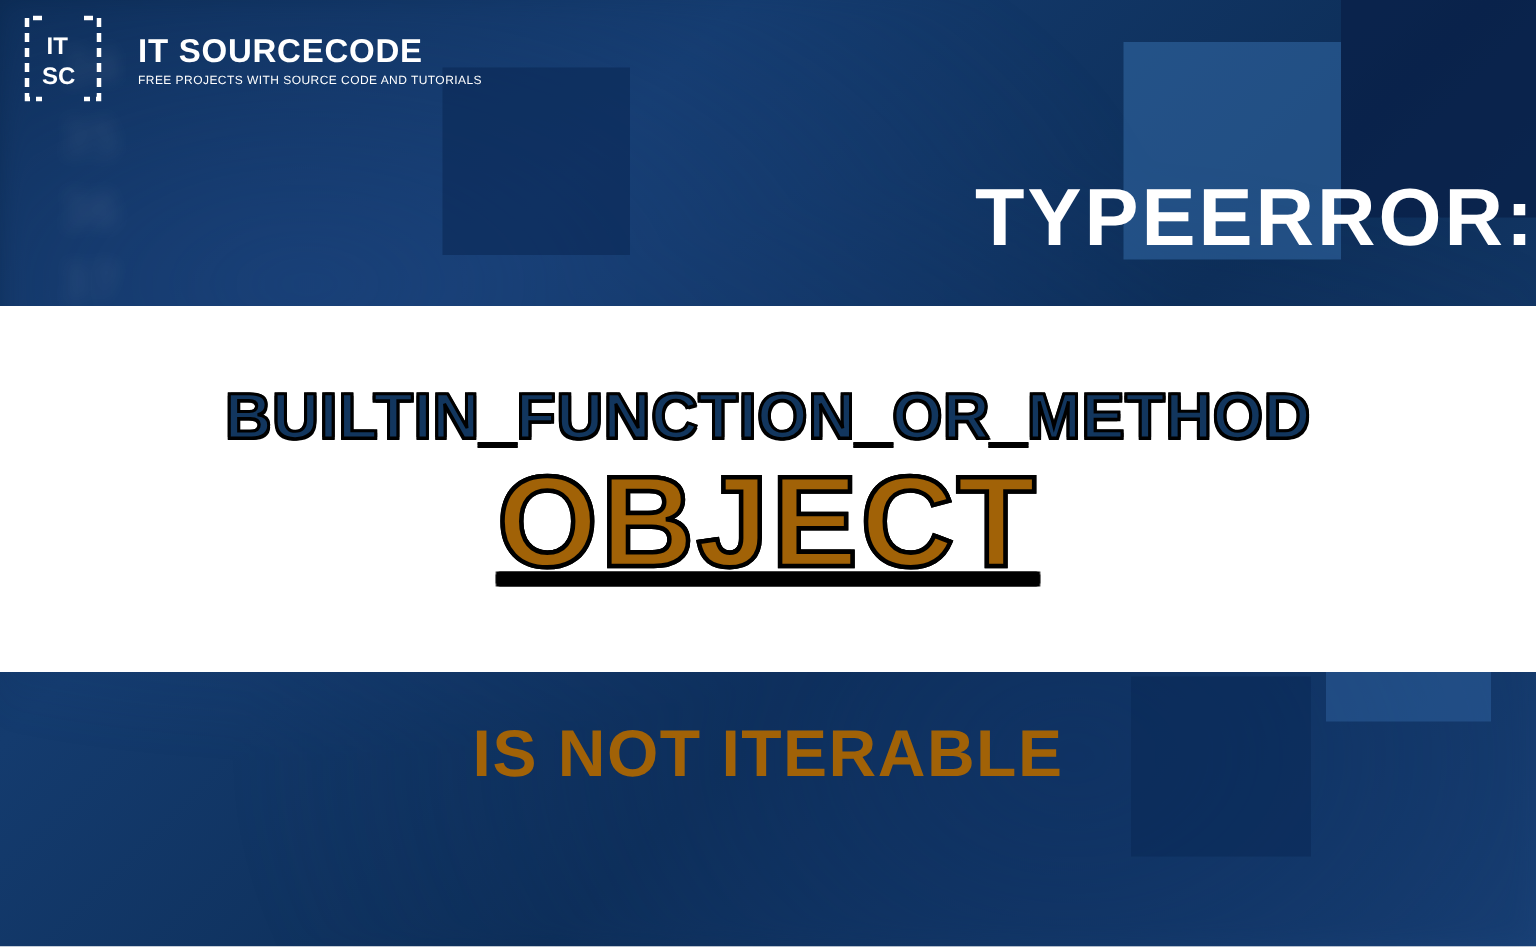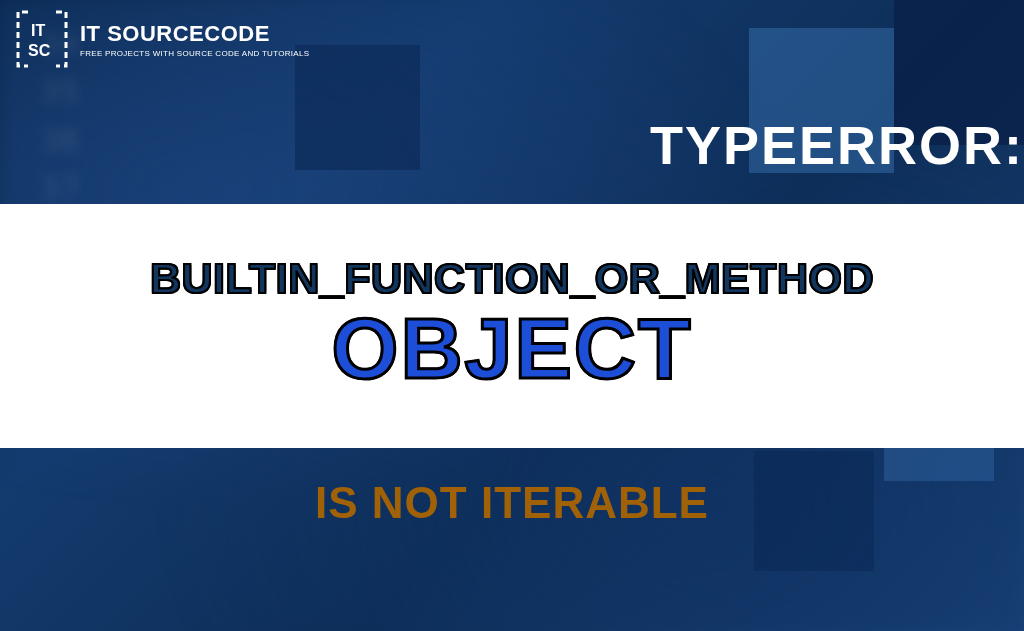--- a/index.html
+++ b/index.html
@@ -45,21 +45,21 @@
     .sq3 { top: 0; right: 0; width: 130px; height: 145px; background: rgba(8,30,70,0.7);}
     .sq4 { bottom: 60px; right: 150px; width: 120px; height: 120px; background: rgba(10,40,85,0.55);}
     .sq5 { bottom: 150px; right: 30px; width: 110px; height: 110px; background: rgba(55,110,175,0.4);}
 
     .logo-area {
       position: absolute;
       top: 8px;
       left: 14px;
       display: flex;
       align-items: center;
-      gap: 10px;
+      gap: 22px;
       color: #fff;
     }
     .logo-icon {
       width: 56px;
       height: 62px;
       position: relative;
     }
     .logo-icon svg { width: 100%; height: 100%; }
     .logo-text { display: flex; flex-direction: column; justify-content: space-between; }
     .logo-title { font-size: 22px; font-weight: 800; letter-spacing: 0.5px; }
@@ -92,25 +92,26 @@
       font-size: 43px;
       font-weight: 900;
       letter-spacing: 0.5px;
       color: #12365e;
       -webkit-text-stroke: 2px #000;
       text-shadow: 1px 1px 0 #000, -1px -1px 0 #000, 1px -1px 0 #000, -1px 1px 0 #000;
     }
     .band-line2 {
       font-size: 86px;
       font-weight: 900;
-      color: #1d4ed8;
+      color: #a16207;
       letter-spacing: 2px;
       -webkit-text-stroke: 3px #000;
       margin-top: -4px;
       text-shadow: 1px 1px 0 #000, -1px -1px 0 #000, 1px -1px 0 #000, -1px 1px 0 #000;
+      text-decoration: underline;
     }
 
     .footer-text {
       position: absolute;
       top: 478px;
       width: 100%;
       text-align: center;
       color: #a16207;
       font-weight: 900;
       font-size: 44px;

